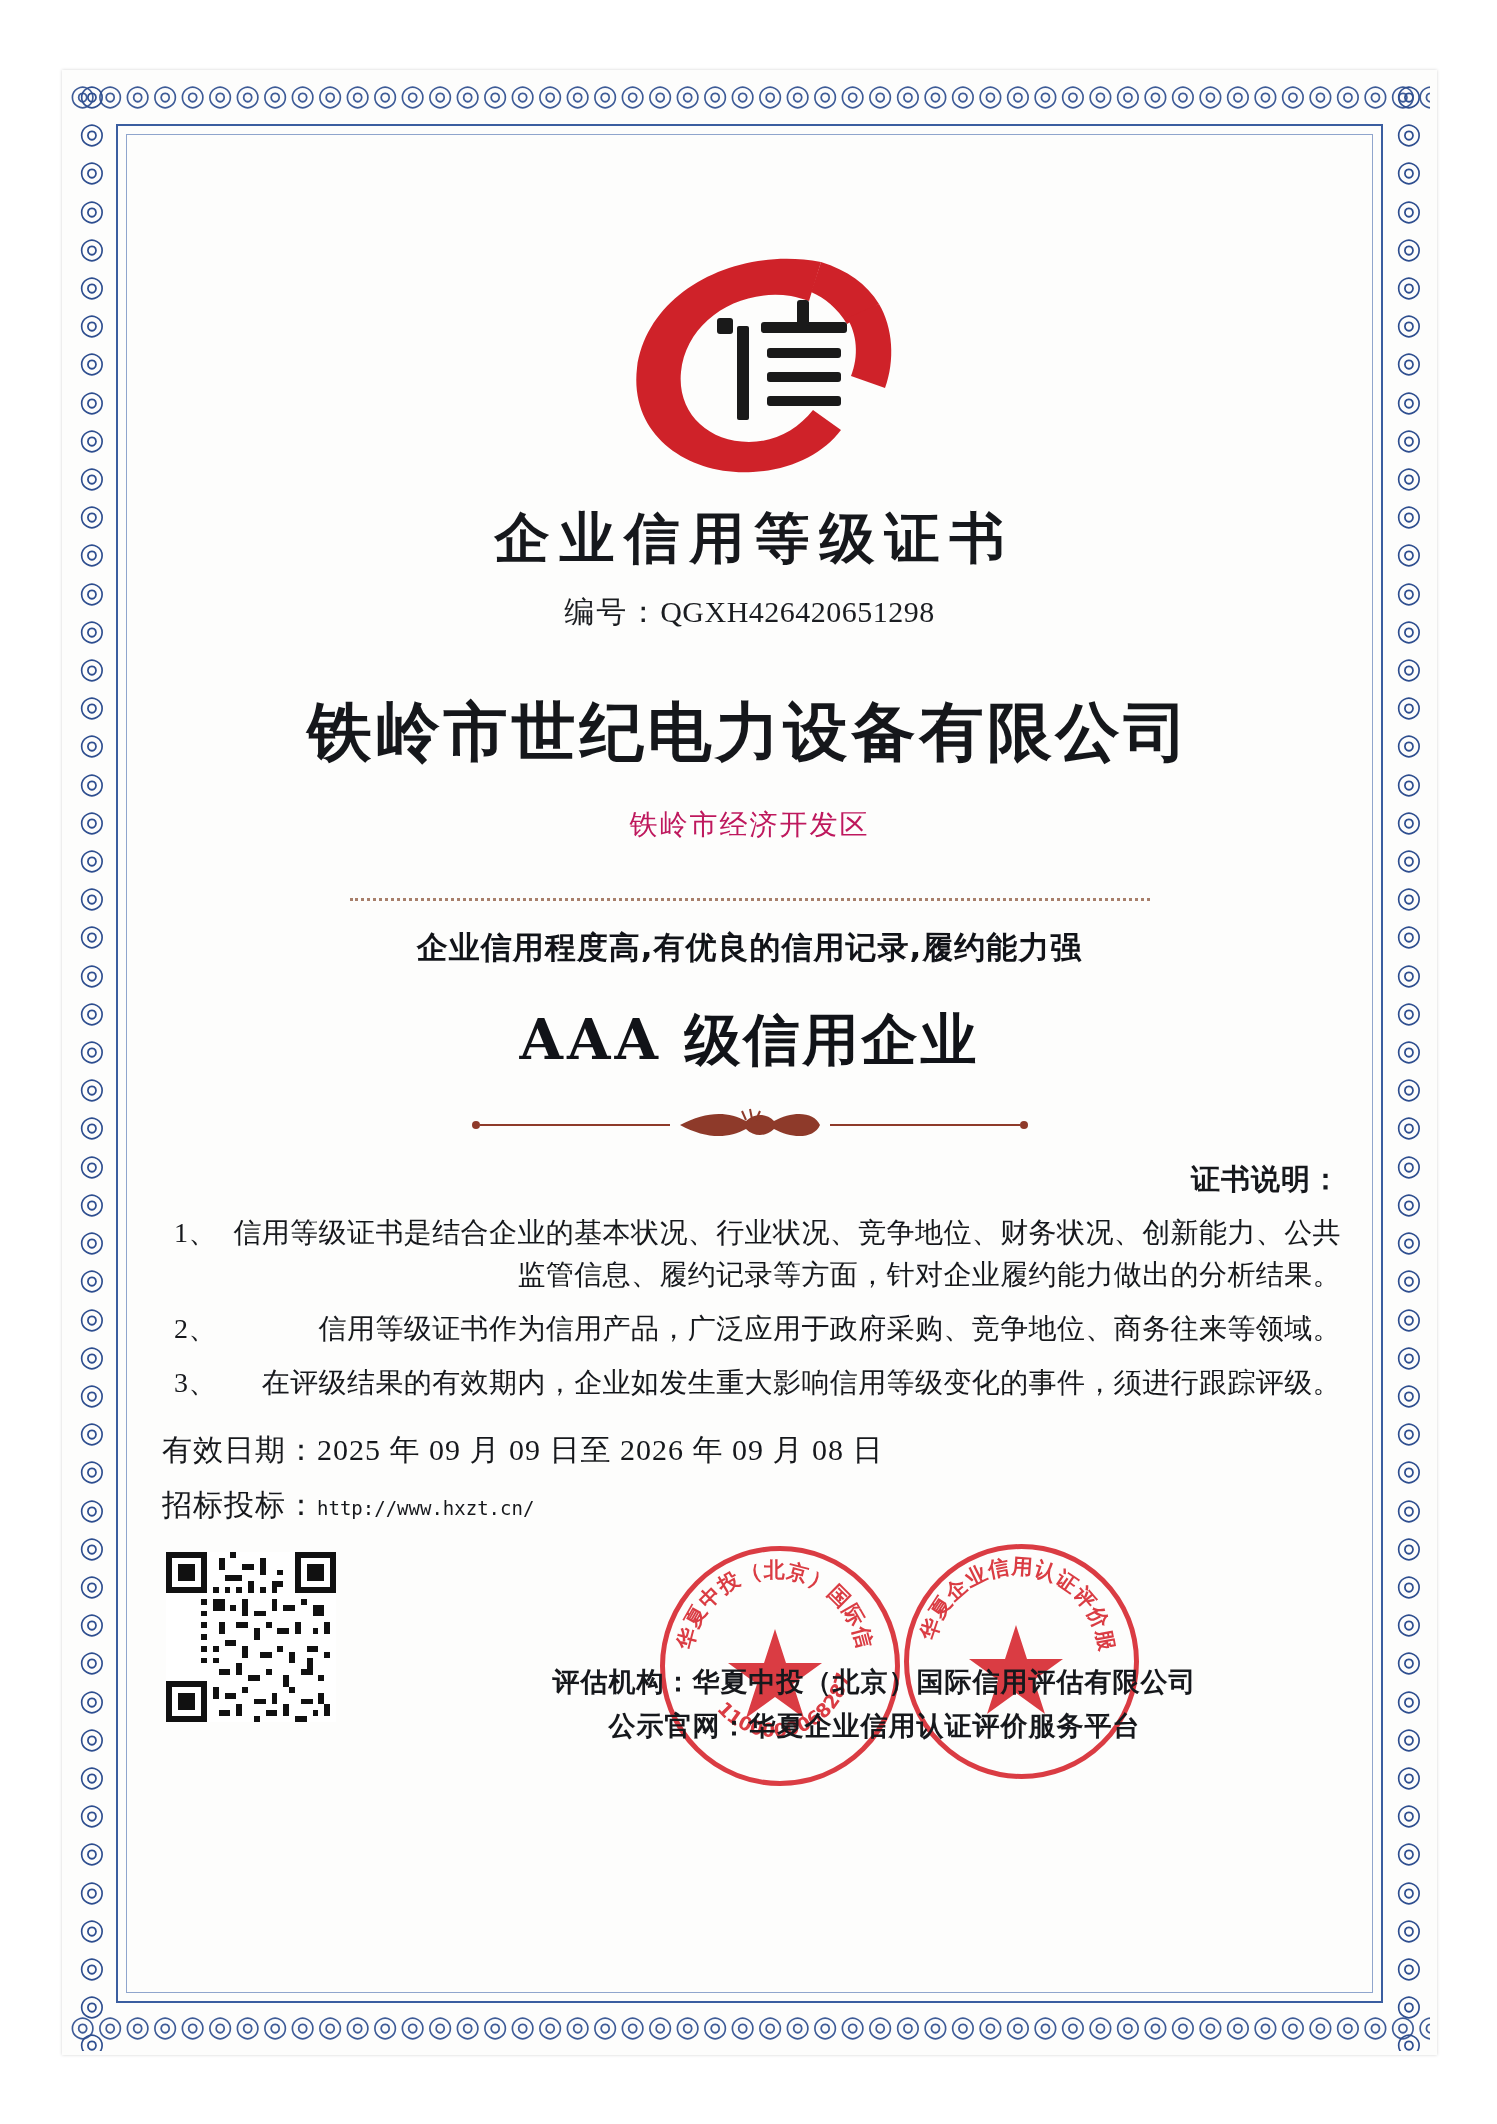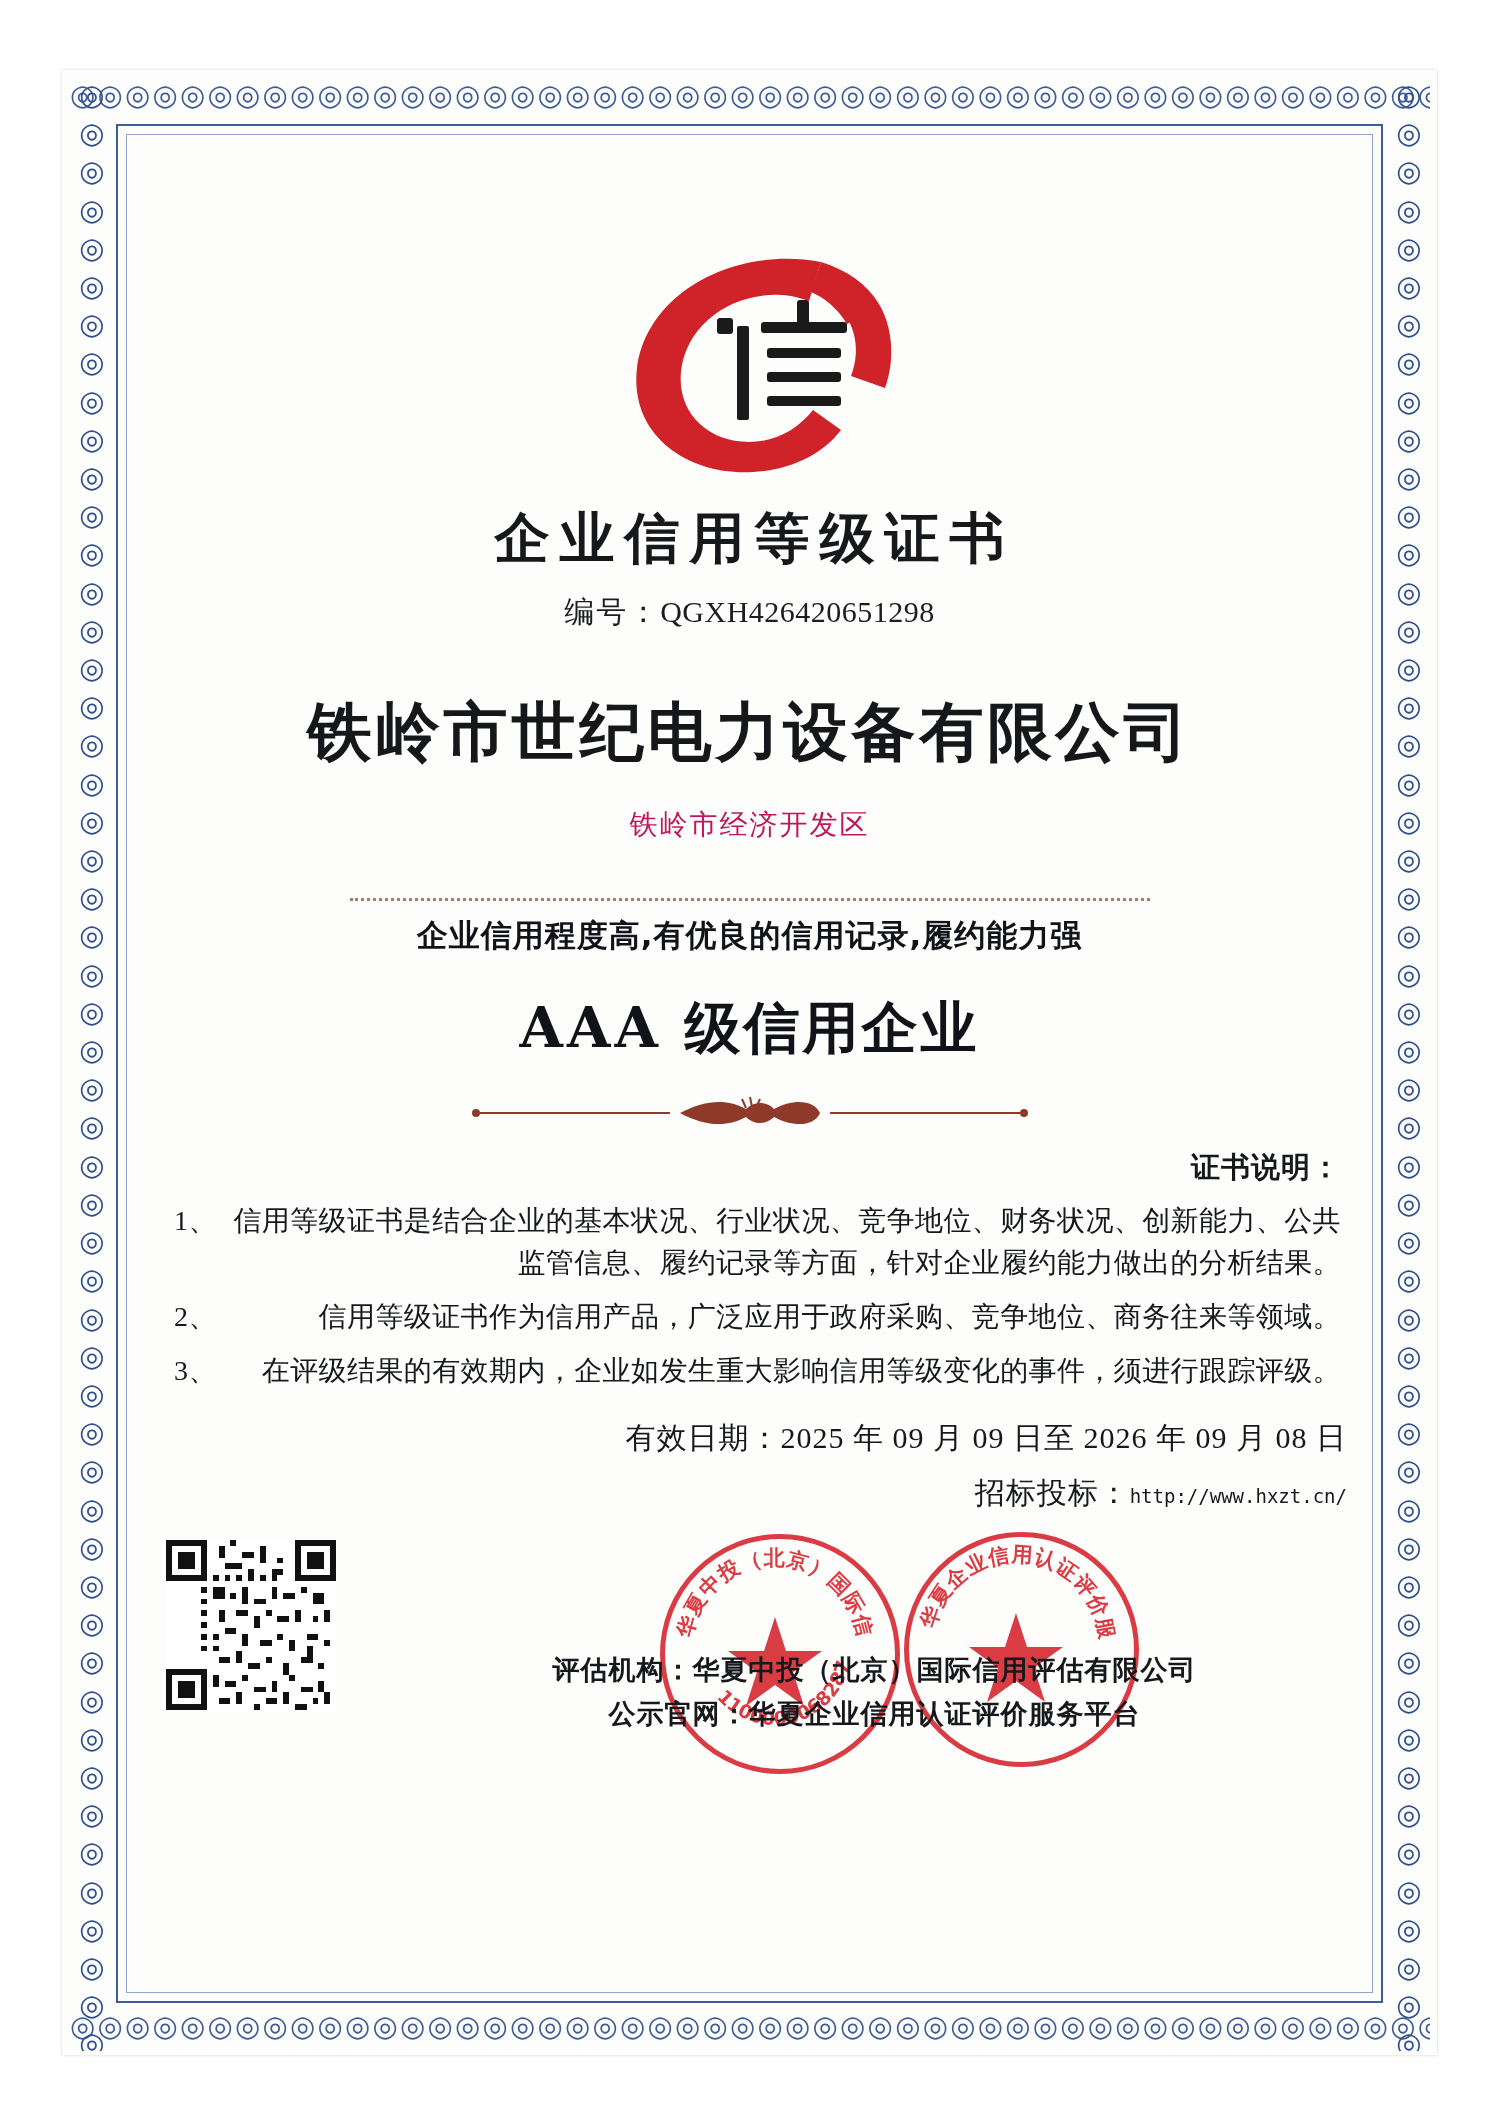--- a/index.html
+++ b/index.html
@@ -137,21 +137,21 @@
   }
 
   .dotline {
     margin: 54px auto 0;
     width: 800px;
     border-top: 3px dotted #9a6a52;
     opacity: .85;
   }
 
   .praise {
-    margin-top: 14px;
+    margin-top: 26px;
     font-family: "DejaVu Sans", sans-serif;
     font-size: 31px;
     font-weight: bold;
     letter-spacing: 1px;
     color: #111318;
   }
 
   .grade {
     margin-top: 34px;
     font-family: "DejaVu Serif", serif;
@@ -190,21 +190,21 @@
     line-height: 42px;
     color: #16181c;
     letter-spacing: .4px;
     display: flex;
   }
   .note .num { width: 42px; flex: 0 0 42px; }
   .note .txt { flex: 1 1 auto; }
 
   .meta {
     margin-top: 26px;
-    text-align: right;
+    text-align: left;
     padding-left: 10px;
   }
   .meta-row {
     font-size: 30px;
     letter-spacing: 1px;
     color: #16181c;
     margin-top: 14px;
   }
   .meta-row .mono {
     font-family: "DejaVu Sans Mono", monospace;

